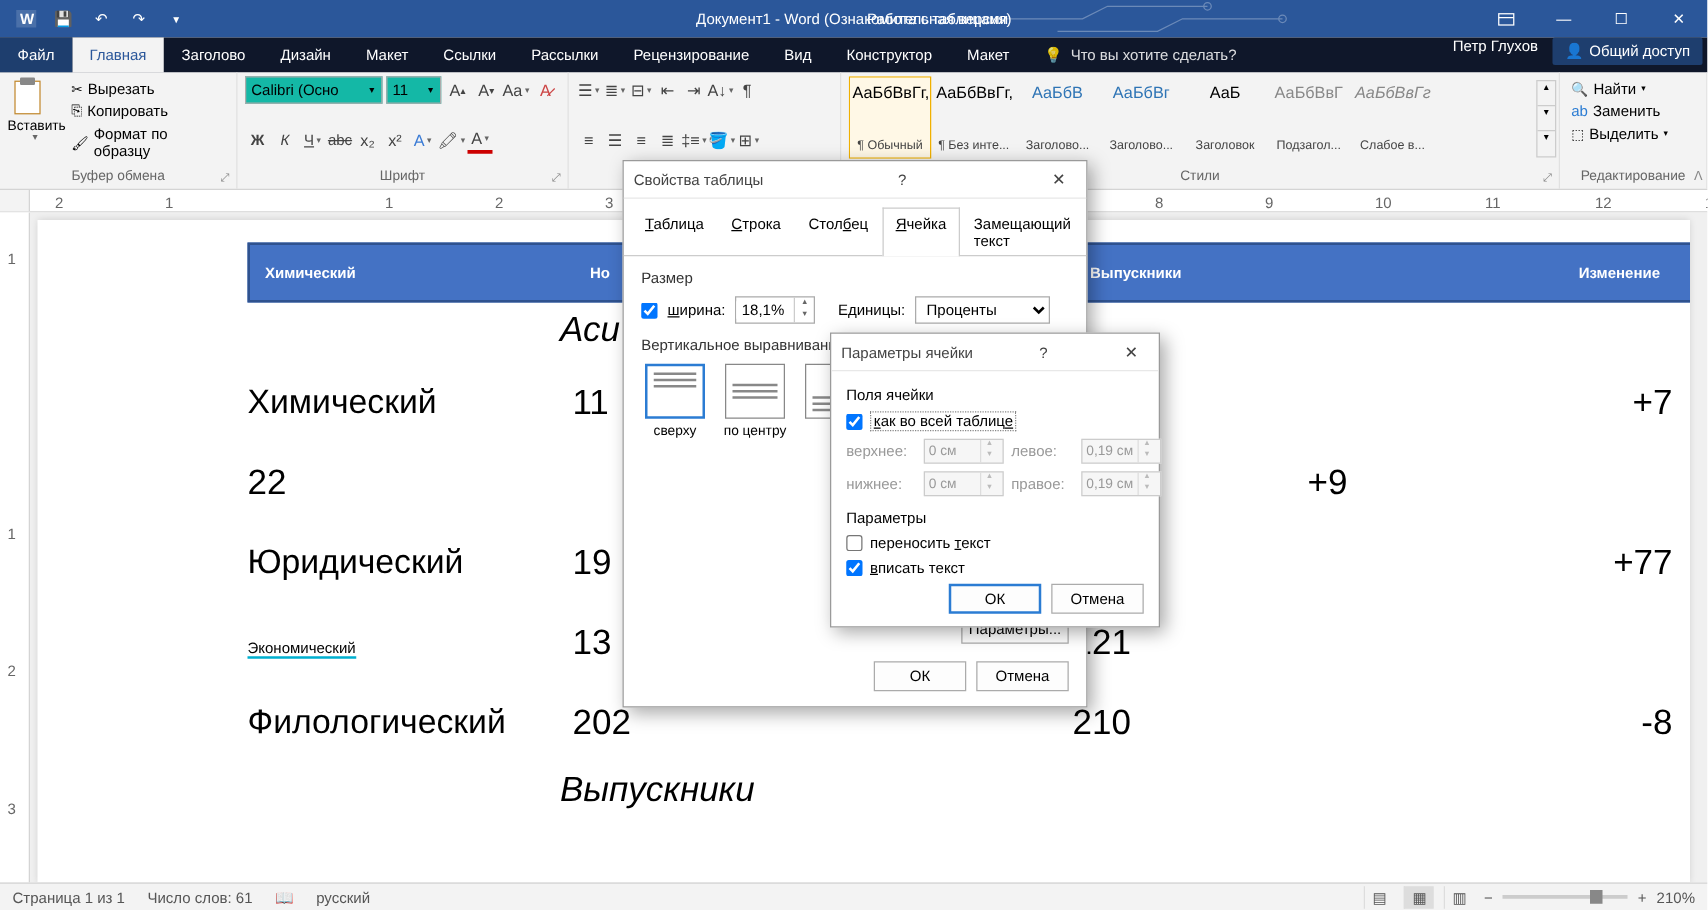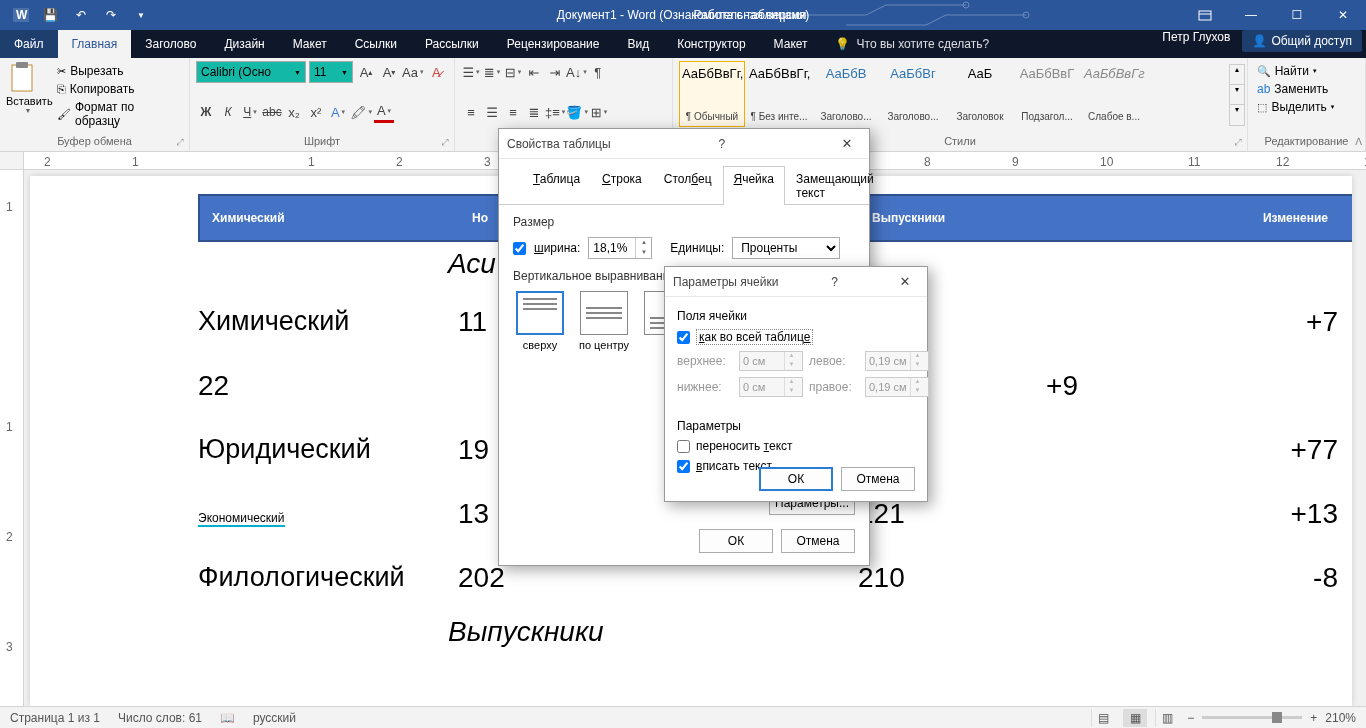--- a/index.html
+++ b/index.html
@@ -67,21 +67,21 @@
 .statusbar{position:absolute;bottom:0;left:0;right:0;height:22px;background:#f3f3f3;border-top:1px solid #d4d4d4;display:flex;align-items:center;font-size:11px;color:#555;padding:0 10px;gap:18px}
 .statusbar .right{margin-left:auto;display:flex;align-items:center;gap:8px}
 .statusbar .vbtn{width:24px;height:18px;display:flex;align-items:center;justify-content:center;border-left:1px solid #ddd}
 .slider{width:100px;height:3px;background:#ccc;position:relative}
 .slider .thumb{position:absolute;top:-4px;width:10px;height:11px;background:#888;left:70%}
 .dialog{position:absolute;background:#fff;border:1px solid #9a9a9a;box-shadow:4px 4px 14px rgba(0,0,0,.35)}
 .dialog .tbar{height:30px;display:flex;align-items:center;padding:0 8px;font-size:12px;color:#444;border-bottom:1px solid #e8e8e8}
 .dialog .tbar .cls{margin-left:auto;width:28px;text-align:center;font-size:13px}
 .dialog .tbar .hlp{width:20px;text-align:center}
 .d1{left:498px;top:128px;width:372px;height:438px}
-.d1 .dtabs{display:flex;border-bottom:1px solid #ccc;padding:6px 23px 0}
+.d1 .dtabs{display:flex;border-bottom:1px solid #ccc;padding:6px 6px 0}
 .d1 .dtab{padding:5px 10px;border:1px solid transparent;border-bottom:none;font-size:12px;cursor:pointer;position:relative;top:1px}
 .d1 .dtab.act{border-color:#ccc;background:#fff}
 .d1 .dtab u{text-decoration:underline}
 .d1 .body{padding:10px 14px}
 .d1 .sect{font-size:12px;color:#333;margin-bottom:8px}
 .d1 .frow{display:flex;align-items:center;gap:8px;margin-bottom:10px}
 .d1 input[type=checkbox]{width:13px;height:13px}
 .d1 .spin{display:flex;align-items:center;border:1px solid #ababab;height:22px;background:#fff}
 .d1 .spin input{border:none;width:46px;padding:0 4px;font-size:12px;outline:none}
 .d1 .spin .ar{width:16px;border-left:1px solid #ccc;display:flex;flex-direction:column;height:100%}
@@ -357,21 +357,20 @@
           <div class="drow">
             <div class="c1">Юридический</div>
             <div class="c2">19</div>
             <div class="c3"></div>
             <div class="c4">+77</div>
           </div>
           <div class="drow">
             <div class="c1"><span class="underline-sq">Экономический</span></div>
             <div class="c2">13</div>
             <div class="c3">121</div>
-            <div class="c4">+13</div>
           </div>
           <div class="drow">
             <div class="c1">Филологический</div>
             <div class="c2">202</div>
             <div class="c3">210</div>
             <div class="c4">-8</div>
           </div>
         </div>
       <div class="sub" style="padding-l">Выпускники</div>
     </div>
@@ -480,21 +479,21 @@
         </div>
       <span>правое:</span>
       <div class="spin2">
           <input disabled="" value="0,19 см" style="">
           <div class="ar">
             <div>▲</div>
             <div>▼</div>
           </div>
         </div>
     </div>
-    <div class="sect" style="margin-top:22px">Параметры</div>
+    <div class="sect" style="margin-top:10px">Параметры</div>
     <div class="frow">
         <input type="checkbox" style="">
         <span>переносить <u>т</u>екст</span>
       </div>
     <div class="frow">
         <input type="checkbox" checked="" style="">
         <span><u>в</u>писать текст</span>
       </div>
   </div>
   <div class="btns">

